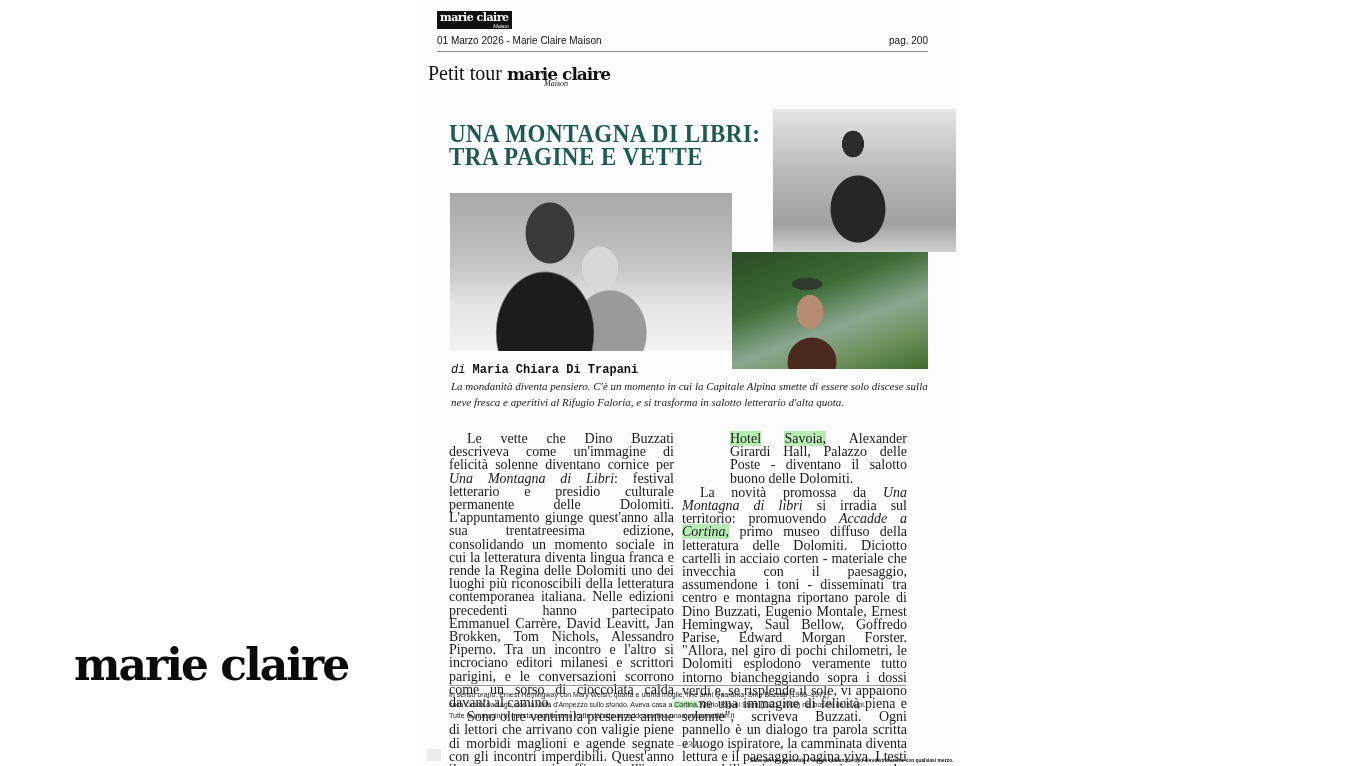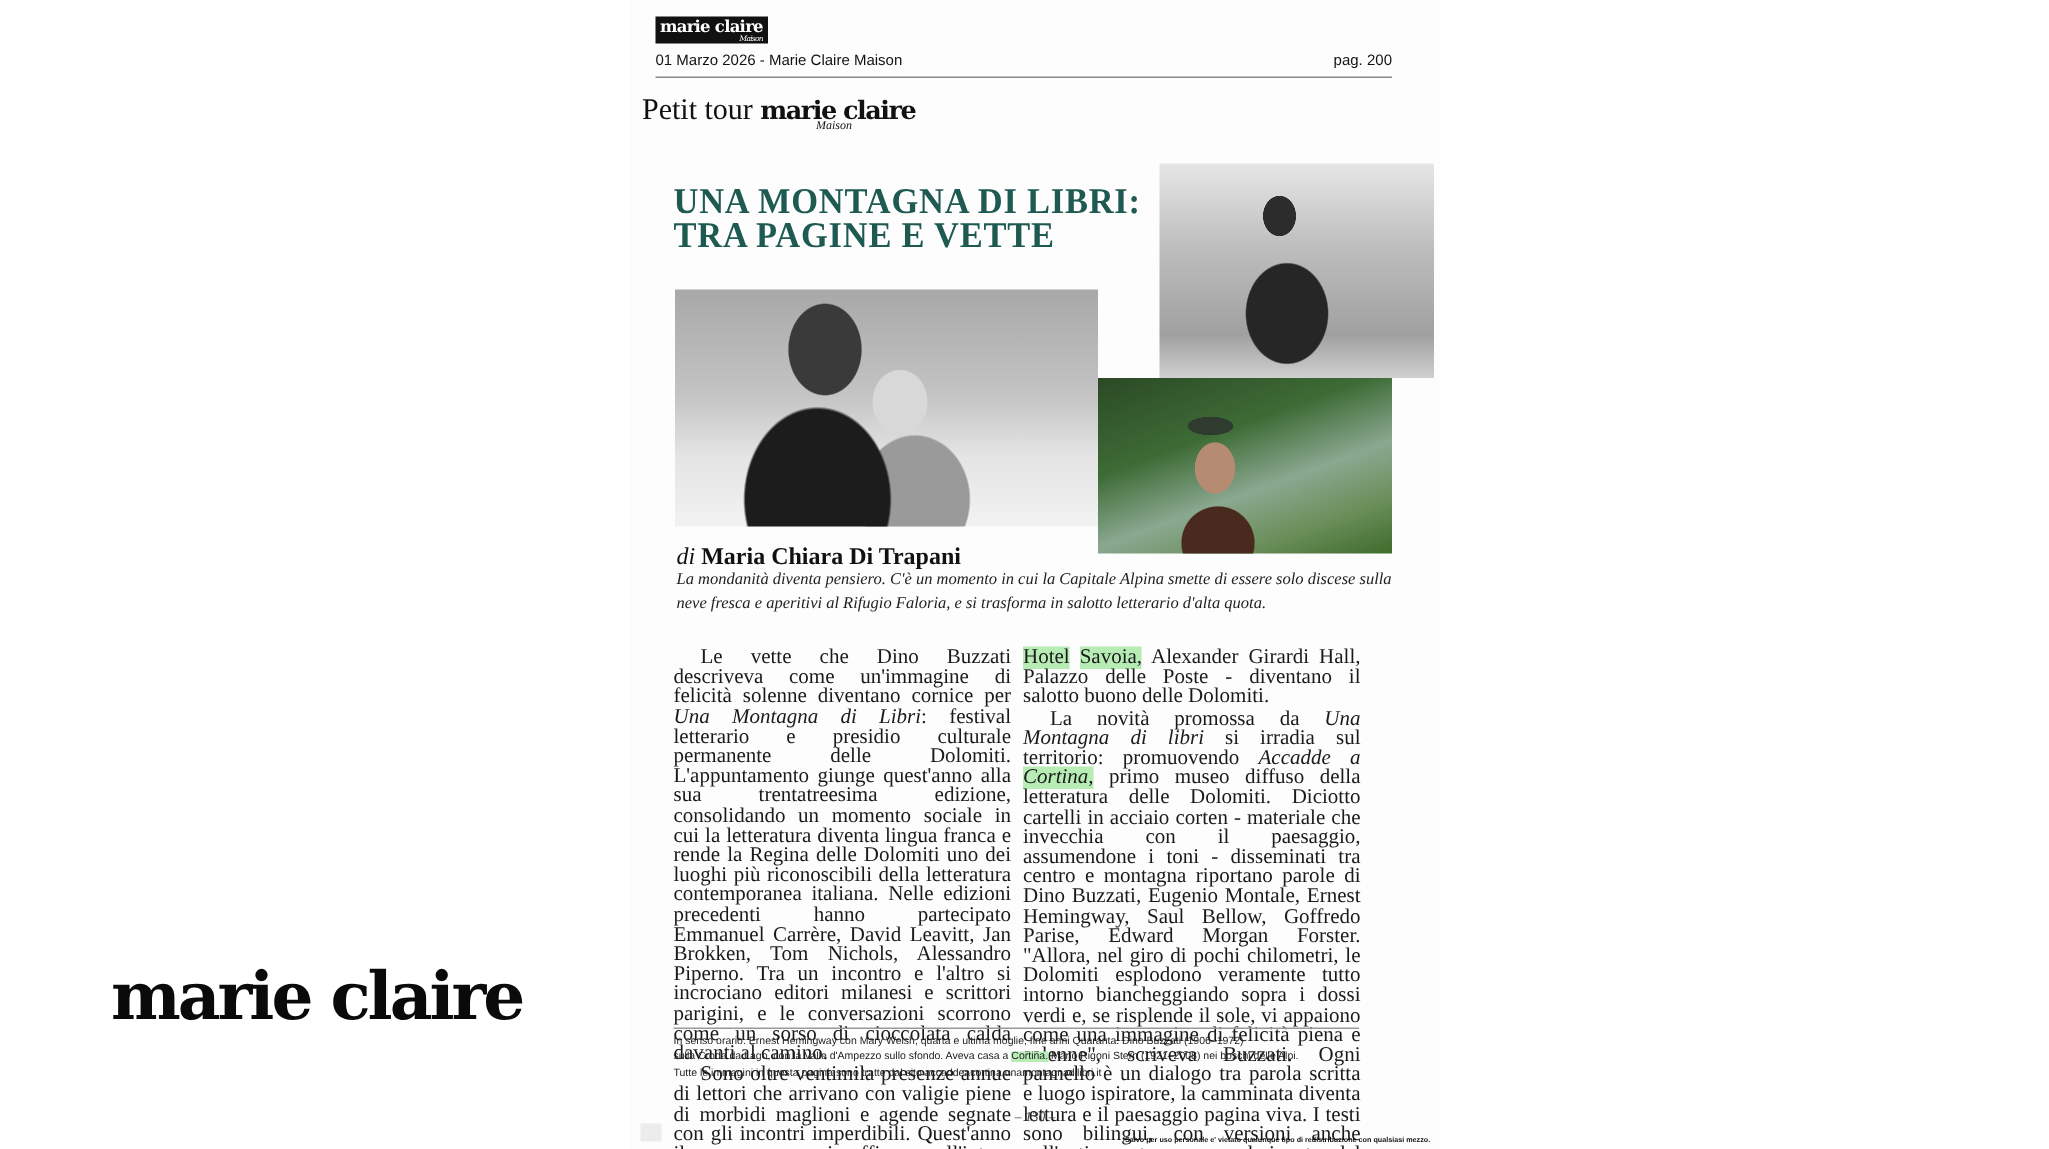--- a/index.html
+++ b/index.html
@@ -32,27 +32,27 @@
   .photo-top { left: 353px; top: 109px; width: 183px; height: 143px; background:
       radial-gradient(ellipse 18px 22px at 80px 35px, #2c2c2c 60%, transparent 62%),
       radial-gradient(ellipse 45px 55px at 85px 100px, #262626 60%, transparent 62%),
       linear-gradient(180deg, #e6e6e6 0%, #bdbdbd 40%, #a0a0a0 80%, #d0d0d0 100%); }
   .photo-color { left: 312px; top: 252px; width: 196px; height: 117px; background:
       radial-gradient(ellipse 25px 10px at 75px 32px, #2f3b2e 60%, transparent 62%),
       radial-gradient(ellipse 22px 28px at 78px 60px, #b58b72 60%, transparent 62%),
       radial-gradient(ellipse 40px 40px at 80px 110px, #4a2a1e 60%, transparent 62%),
       linear-gradient(160deg, #2b4a26 0%, #3d6b35 35%, #8aa890 60%, #6b8f5a 80%, #3e6b2c 100%); }
 
-  .byline { position: absolute; left: 31px; top: 363px; font-family: Liberation Serif, serif; font-size: 16px; font-weight: bold; }
+  .byline { position: absolute; left: 31px; top: 363px; font-family: Liberation Mono, monospace; font-size: 12px; font-weight: bold; }
   .byline i { font-weight: normal; }
   .lede { position: absolute; left: 31px; top: 379px; width: 480px; font-family: "Liberation Serif", serif; font-style: italic; font-size: 11px; line-height: 15.5px; color: #222; }
 
   .col { position: absolute; top: 432px; width: 225px; font-family: "Liberation Serif", serif; font-size: 14px; line-height: 13.2px; text-align: justify; color: #1a1a1a; }
   .col p { text-indent: 18px; margin-bottom: 1px; }
-  .col p.noindent { text-indent: 0; }
+  .col p.noindent { text-indent: 0; margin-left: 48px; }
   .col-1 { left: 29px; }
   .col-2 { left: 262px; }
   .hl { background: #b7ecb5; }
   .site { float: right; font-style: italic; }
 
   .caption-rule { position: absolute; left: 29px; top: 685px; width: 457px; height: 1px; background: #999; }
   .caption { position: absolute; left: 29px; top: 690px; width: 470px; font-size: 7px; line-height: 10.4px; color: #222; }
   .folio { position: absolute; left: 0; width: 540px; top: 739px; text-align: center; font-family: "Liberation Serif", serif; font-style: italic; font-size: 9px; color: #444; }
   .corner-mark { position: absolute; left: 7px; top: 749px; width: 14px; height: 12px; background: #ececec; }
   .disclaimer { position: absolute; left: 330px; top: 758px; font-size: 4.8px; font-weight: bold; color: #111; white-space: nowrap; }

